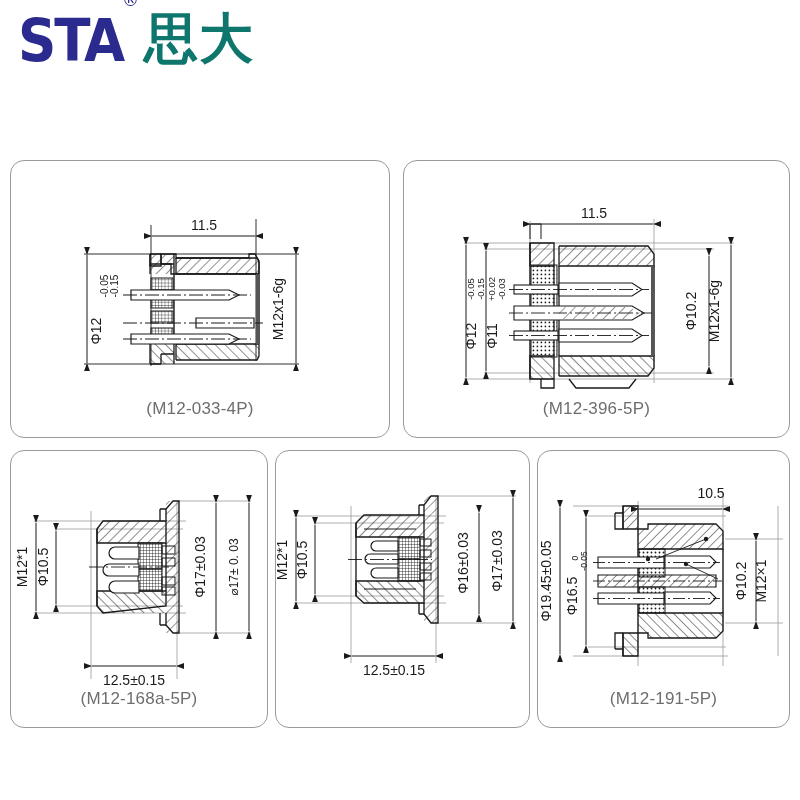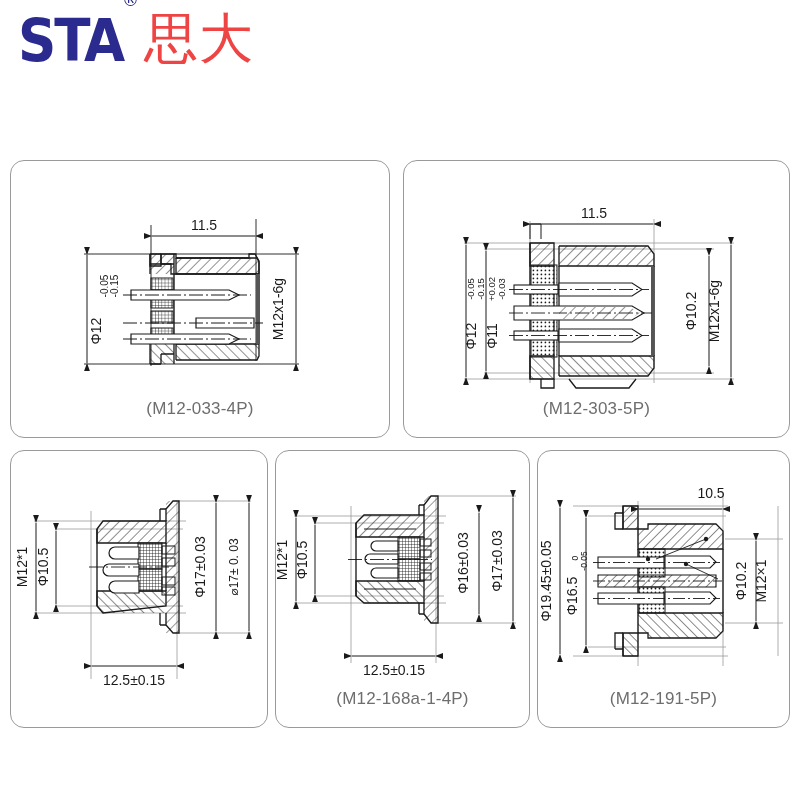--- a/index.html
+++ b/index.html
@@ -7,22 +7,22 @@
     width:800px;height:800px;background:#ffffff;
     font-family:"Liberation Sans","DejaVu Sans",sans-serif;
     position:relative;overflow:hidden;
   }
   
   #logo{position:absolute;left:18px;top:12px;height:66px;display:flex;align-items:flex-start;}
   #logo .sta{font-family:"DejaVu Sans",sans-serif;font-weight:bold;font-size:58px;line-height:58px;
     letter-spacing:-2px;color:#2b2b8f;font-stretch:condensed;transform:scaleX(1.02);transform-origin:left center;}
   #logo .reg{font-size:17px;color:#2b2b8f;vertical-align:super;position:relative;top:-22px;left:1px;
     font-family:"DejaVu Sans",sans-serif;}
-  #logo .cn{font-family:"DejaVu Sans","Liberation Sans",sans-serif;font-weight:normal;font-size:54px;
-    line-height:54px;color:#ef4444;margin-left:6px;letter-spacing:1px;}
+  #logo .cn{font-family:"DejaVu Sans","Liberation Sans",sans-serif;font-weight:bold;font-size:54px;
+    line-height:54px;color:#0f766e;margin-left:6px;letter-spacing:1px;}
   
   .panel{position:absolute;border:1px solid #9a9a9a;border-radius:14px;background:#fff;box-sizing:border-box;}
   .caption{position:absolute;left:0;right:0;text-align:center;color:#6e6e6e;
     font-size:17px;font-family:"Liberation Sans",sans-serif;letter-spacing:.2px;}
   .stage{position:absolute;left:0;top:0;right:0;bottom:0;}
   svg{display:block;}
   text{font-family:"Liberation Sans","DejaVu Sans",sans-serif;fill:#1a1a1a;}
 </style>
 </head>
 <body>
@@ -192,21 +192,21 @@
     <line x1="105" y1="152" x2="248" y2="152" stroke="#1a1a1a" stroke-width="0.9" stroke-dasharray="14,3,2,3"></line>
     <rect x="110" y="170" width="44" height="9" fill="#fff" stroke="#1a1a1a" stroke-width="1.1"></rect>
     <path d="M155,168 L228,168 L238,174.5 L228,181 L155,181 Z" fill="#fff" stroke="#1a1a1a" stroke-width="1.1"></path>
     <line x1="105" y1="174.5" x2="245" y2="174.5" stroke="#1a1a1a" stroke-width="0.9" stroke-dasharray="14,3,2,3"></line>
 
     <g stroke="#1a1a1a" stroke-width="1" fill="none">
       <path d="M126,63 L126,78 M137,63 L137,78 M126,63 L137,63"></path>
     </g>
   </svg>
   </div>
-  <div class="caption" style="top:238px;">(M12-303-5P)</div>
+  <div class="caption" style="top:238px;">(M12-396-5P)</div>
 </div>
 
 <div class="panel" style="left:10px;top:450px;width:258px;height:278px;">
   <div class="stage">
   <svg width="258" height="278" viewBox="0 0 258 278">
     <defs>
       <pattern id="h3" width="7" height="7" patternTransform="rotate(45)" patternUnits="userSpaceOnUse">
         <line x1="0" y1="0" x2="0" y2="7" stroke="#1a1a1a" stroke-width="1"></line>
       </pattern>
       <pattern id="h3b" width="7" height="7" patternTransform="rotate(-45)" patternUnits="userSpaceOnUse">
@@ -270,20 +270,21 @@
       <rect x="151" y="136" width="13" height="8"></rect>
     </g>
 
     <path d="M104,96 h24 v12 h-24 a6,6 0 0 1 0,-12 z" fill="#fff" stroke="#1a1a1a" stroke-width="1.2"></path>
     <path d="M92,110 h36 v0" stroke="none"></path>
     <path d="M98,112 h30 v12 h-30 a6,6 0 0 1 0,-12 z" fill="#fff" stroke="#1a1a1a" stroke-width="1.2" transform="translate(0,1)"></path>
     <path d="M104,130 h24 v12 h-24 a6,6 0 0 1 0,-12 z" fill="#fff" stroke="#1a1a1a" stroke-width="1.2"></path>
     <line x1="78" y1="116" x2="160" y2="116" stroke="#1a1a1a" stroke-width="0.9" stroke-dasharray="14,3,2,3"></line>
   </svg>
   </div>
+  <div class="caption" style="top:238px;">(M12-168a-5P)</div>
 </div>
 
 <div class="panel" style="left:275px;top:450px;width:255px;height:278px;">
   <div class="stage">
   <svg width="255" height="278" viewBox="0 0 255 278">
     <defs>
       <pattern id="h4" width="7" height="7" patternTransform="rotate(45)" patternUnits="userSpaceOnUse">
         <line x1="0" y1="0" x2="0" y2="7" stroke="#1a1a1a" stroke-width="1"></line>
       </pattern>
       <pattern id="h4b" width="7" height="7" patternTransform="rotate(-45)" patternUnits="userSpaceOnUse">
@@ -340,21 +341,20 @@
       <rect x="144" y="99" width="11" height="7"></rect>
       <rect x="144" y="112" width="11" height="7"></rect>
       <rect x="144" y="122" width="11" height="7"></rect>
     </g>
     <path d="M100,90 h22 v10 h-22 a5,5 0 0 1 0,-10 z" fill="#fff" stroke="#1a1a1a" stroke-width="1.2"></path>
     <path d="M94,103 h28 v10 h-28 a5,5 0 0 1 0,-10 z" fill="#fff" stroke="#1a1a1a" stroke-width="1.2"></path>
     <path d="M100,117 h22 v10 h-22 a5,5 0 0 1 0,-10 z" fill="#fff" stroke="#1a1a1a" stroke-width="1.2"></path>
     <line x1="72" y1="108.5" x2="156" y2="108.5" stroke="#1a1a1a" stroke-width="0.9" stroke-dasharray="14,3,2,3"></line>
   </svg>
   </div>
-  <div class="caption" style="top:238px;">(M12-168a-1-4P)</div>
 </div>
 
 <div class="panel" style="left:537px;top:450px;width:253px;height:278px;">
   <div class="stage">
   <svg width="253" height="278" viewBox="0 0 253 278">
     <defs>
       <pattern id="h5" width="6.5" height="6.5" patternTransform="rotate(45)" patternUnits="userSpaceOnUse">
         <line x1="0" y1="0" x2="0" y2="6.5" stroke="#1a1a1a" stroke-width="1"></line>
       </pattern>
       <pattern id="h5b" width="6.5" height="6.5" patternTransform="rotate(-45)" patternUnits="userSpaceOnUse">

